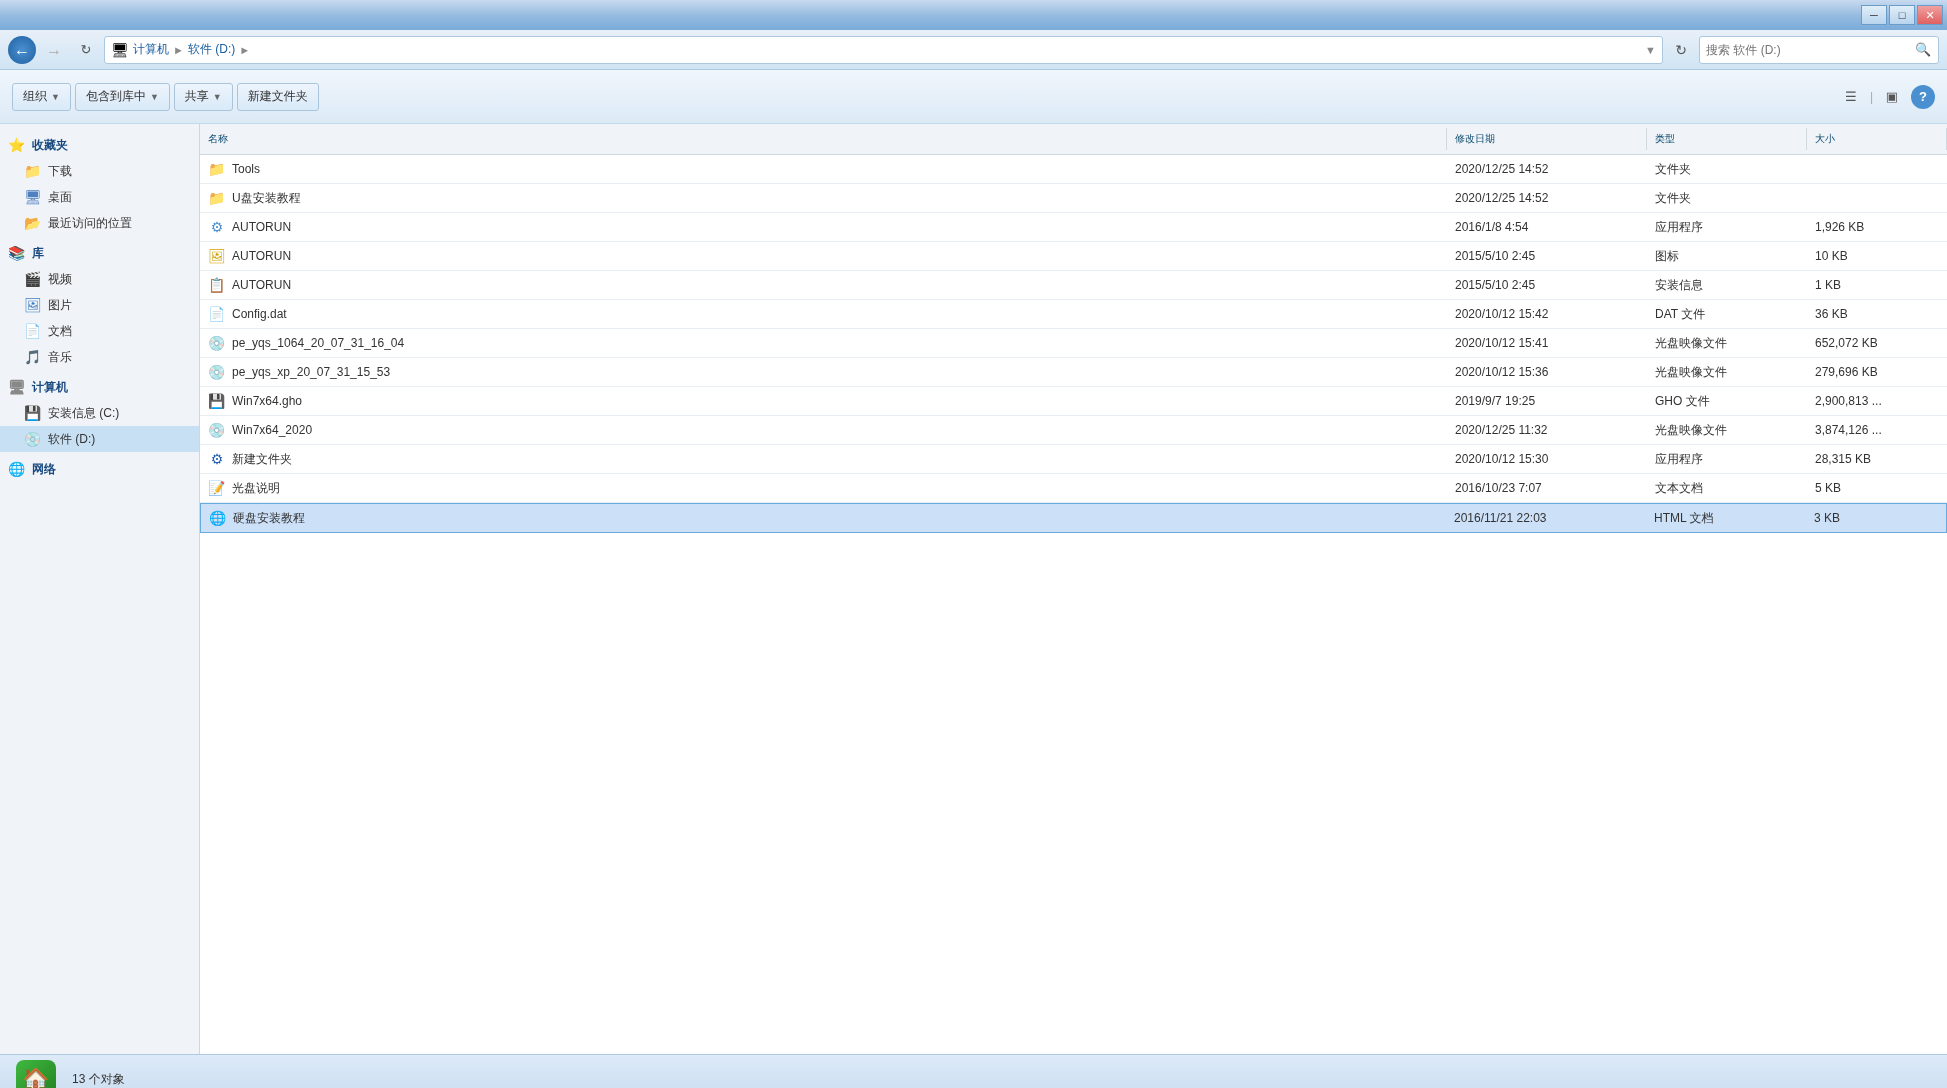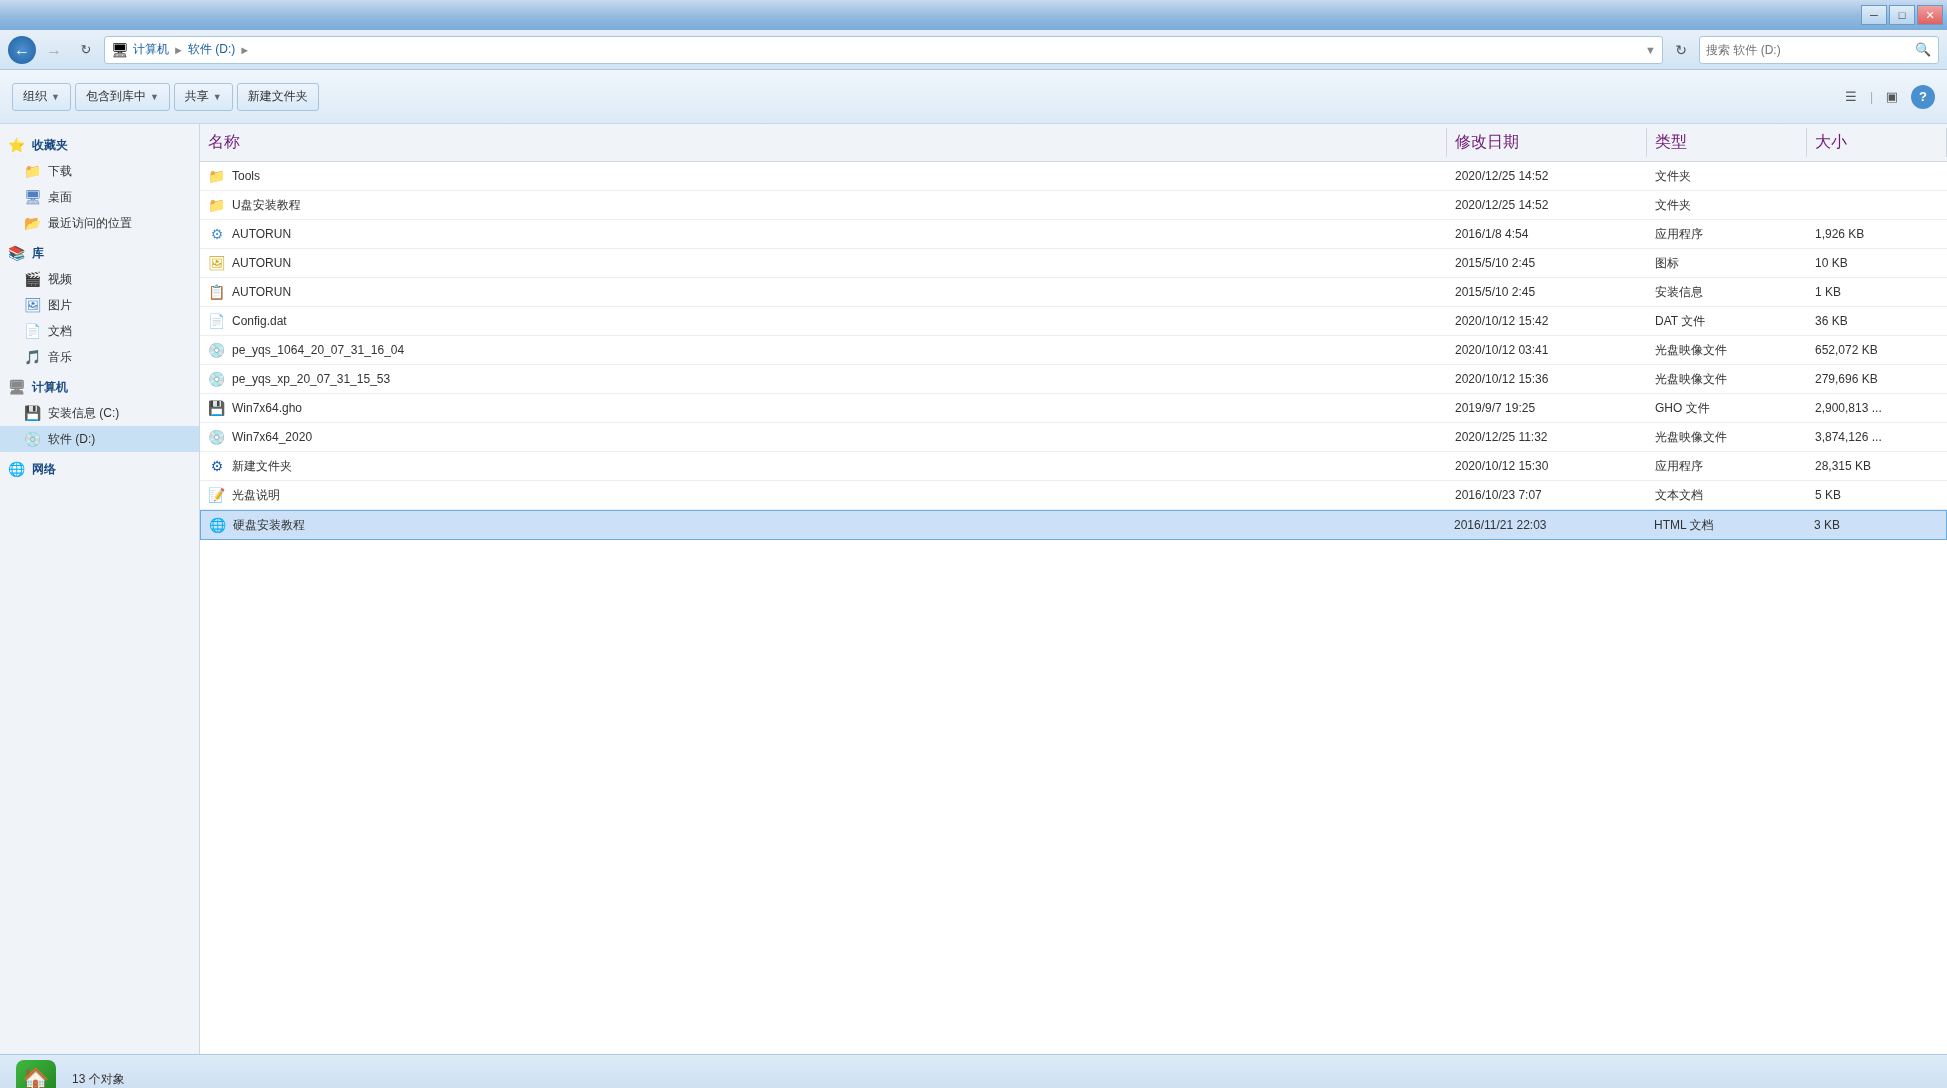--- a/index.html
+++ b/index.html
@@ -271,22 +271,22 @@
       grid-template-columns: 1fr 200px 160px 140px;
       padding: 4px 0;
       border-bottom: 1px solid #d0d8e0;
       background: #f0f4f8;
       position: sticky;
       top: 0;
       z-index: 10;
     }
     .file-list-header-cell {
       padding: 4px 8px;
-      font-size: 16px;
-      color: #701a75;
+      font-size: 10px;
+      color: #0c4a6e;
       font-weight: normal;
       cursor: pointer;
       border-right: 1px solid #d0d8e0;
     }
     .file-row {
       display: grid;
       grid-template-columns: 1fr 200px 160px 140px;
       border-bottom: 1px solid #e8eef4;
       cursor: default;
     }
@@ -567,21 +567,21 @@
     <div class="file-cell">
       <span>36 KB</span>
     </div>
   </div>
         <div class="file-row">
     <div class="file-cell">
       <span class="file-icon" style="color:#3080b0">💿</span>
       <span>pe_yqs_1064_20_07_31_16_04</span>
     </div>
     <div class="file-cell">
-      <span>2020/10/12 03:41</span>
+      <span>2020/10/12 15:41</span>
     </div>
     <div class="file-cell">
       <span>光盘映像文件</span>
     </div>
     <div class="file-cell">
       <span>652,072 KB</span>
     </div>
   </div>
         <div class="file-row">
     <div class="file-cell">

